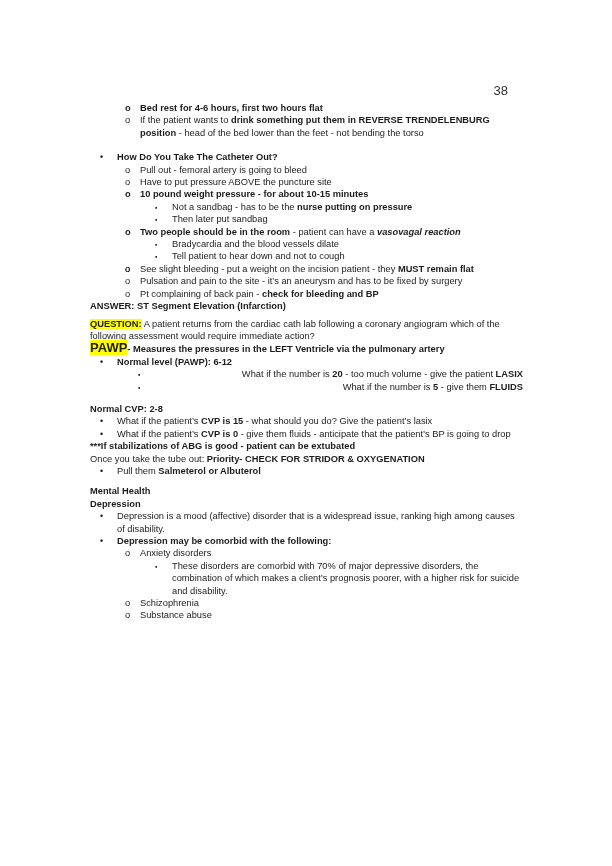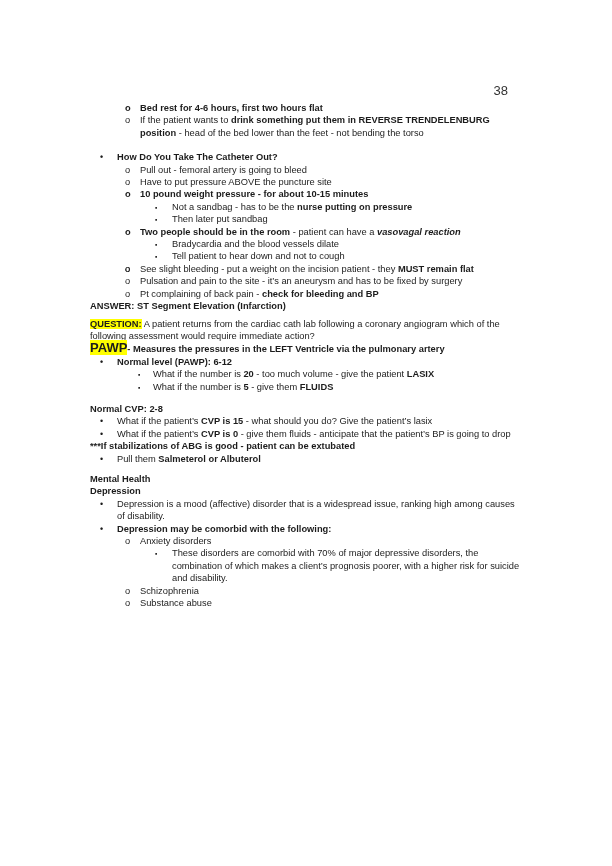--- a/index.html
+++ b/index.html
@@ -24,21 +24,21 @@
     position: absolute;
     left: 90px;
     top: 102px;
     width: 433px;
     line-height: 12.4px;
   }
   .line { position: relative; }
   .l0  { padding-left: 0; }
   .l1  { padding-left: 27px; }
   .l2  { padding-left: 50px; }
-  .l2s { padding-left: 63px; }
+  .l2s { padding-left: 63px; text-align: right; }
   .l3  { padding-left: 82px; }
   .bullet { position: absolute; top: 0; }
   .l1  .bullet { left: 10px; font-size: 9px; }
   .l2  .bullet { left: 35px; }
   .l2s .bullet { left: 48px; font-size: 6.5px; top: 1px; }
   .l3  .bullet { left: 65px; font-size: 6.5px; top: 1px; }
   .seg-b  { font-weight: bold; }
   .seg-i  { font-style: italic; }
   .seg-hl { background: #ffff00; }
   .seg-lg { font-size: 13px; }
@@ -67,20 +67,21 @@
       <div class="line l0"><span class=" seg-b">ANSWER: ST Segment Elevation (Infarction)</span></div>
       <div class="line l0" style="margin-top: 5px;"><span class=" seg-b seg-hl">QUESTION:</span><span class=""> A patient returns from the cardiac cath lab following a coronary angiogram which of the following assessment would require immediate action?</span></div>
       <div class="line l0"><span class=" seg-b seg-hl seg-lg">PAWP</span><span class=" seg-b">- </span><span class=" seg-b">Measures the pressures in the LEFT Ventricle via the pulmonary artery</span></div>
       <div class="line l1"><span class="bullet seg-b">•</span><span class=" seg-b">Normal level (PAWP): 6-12</span></div>
       <div class="line l2s"><span class="bullet">▪</span><span class="">What if the number is </span><span class=" seg-b">20</span><span class=""> - too much volume - give the patient </span><span class=" seg-b">LASIX</span></div>
       <div class="line l2s"><span class="bullet">▪</span><span class="">What if the number is </span><span class=" seg-b">5</span><span class=""> - give them </span><span class=" seg-b">FLUIDS</span></div>
       <div class="line l0" style="margin-top: 10px;"><span class=" seg-b">Normal CVP: 2-8</span></div>
       <div class="line l1"><span class="bullet">•</span><span class="">What if the patient’s </span><span class=" seg-b">CVP is 15</span><span class=""> - what should you do? Give the patient’s lasix</span></div>
       <div class="line l1"><span class="bullet">•</span><span class="">What if the patient’s </span><span class=" seg-b">CVP is 0</span><span class=""> - give them fluids - anticipate that the patient’s BP is going to drop</span></div>
       <div class="line l0" style=""><span class=" seg-b">***If stabilizations of ABG is good - patient can be extubated</span></div>
+      <div class="line l0"><span class="">Once you take the tube out: </span><span class=" seg-b">Priority- CHECK FOR STRIDOR &amp; OXYGENATION</span></div>
       <div class="line l1"><span class="bullet">•</span><span class="">Pull them </span><span class=" seg-b">Salmeterol or Albuterol</span></div>
       <div class="line l0" style="margin-top: 8px;"><span class=" seg-b">Mental Health</span></div>
       <div class="line l0"><span class=" seg-b">Depression</span></div>
       <div class="line l1"><span class="bullet">•</span><span class="">Depression is a mood (affective) disorder that is a widespread issue, ranking high among causes of disability.</span></div>
       <div class="line l1"><span class="bullet seg-b">•</span><span class=" seg-b">Depression may be comorbid with the following:</span></div>
       <div class="line l2"><span class="bullet">o</span><span class="">Anxiety disorders</span></div>
       <div class="line l3"><span class="bullet">▪</span><span class="">These disorders are comorbid with 70% of major depressive disorders, the combination of which makes a client’s prognosis poorer, with a higher risk for suicide and disability.</span></div>
       <div class="line l2"><span class="bullet">o</span><span class="">Schizophrenia</span></div>
       <div class="line l2"><span class="bullet">o</span><span class="">Substance abuse</span></div>
     </div>

